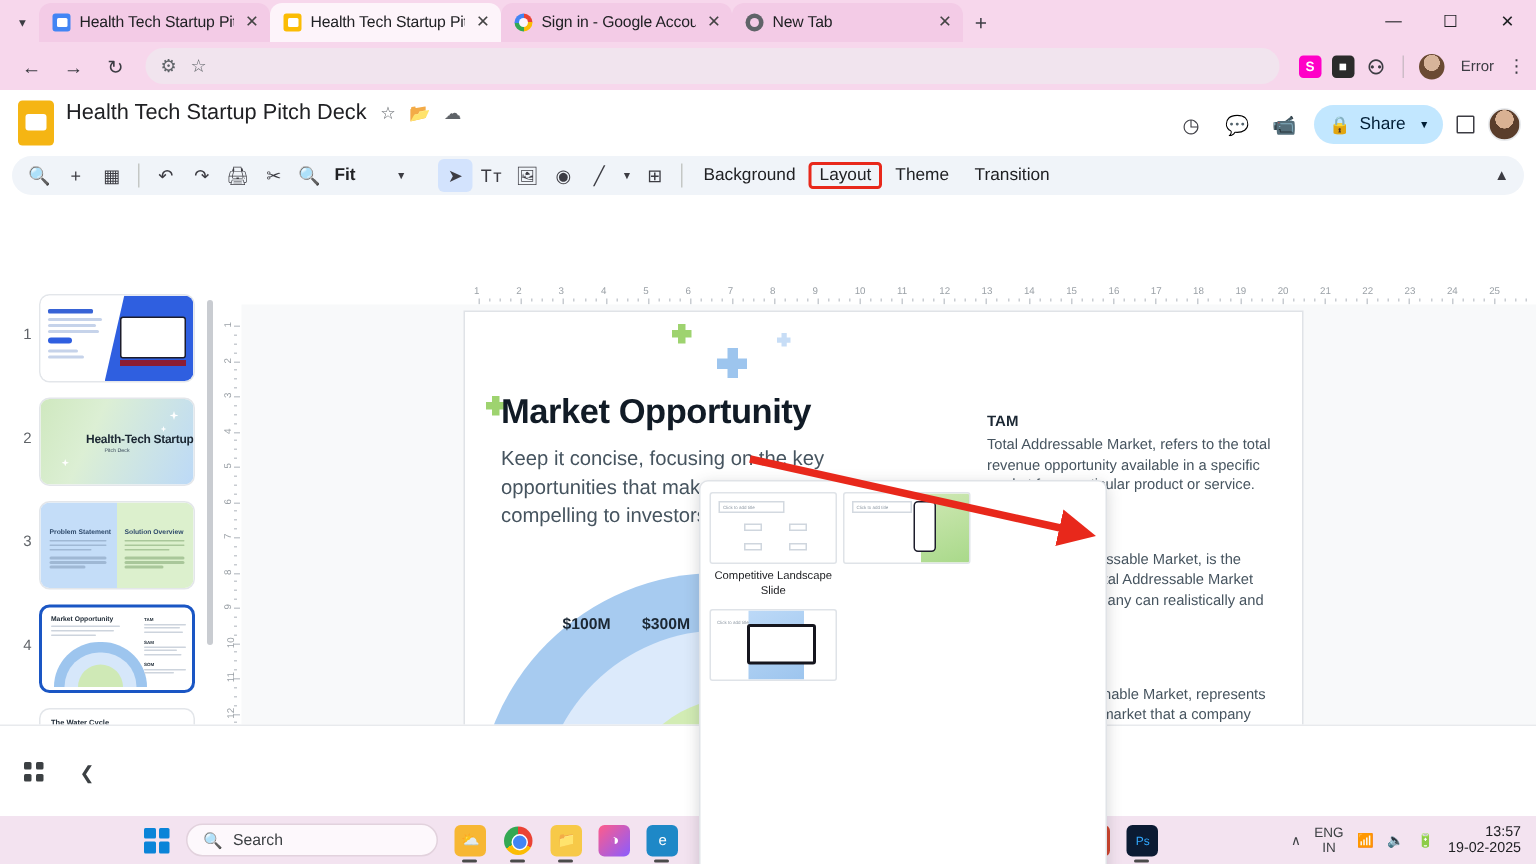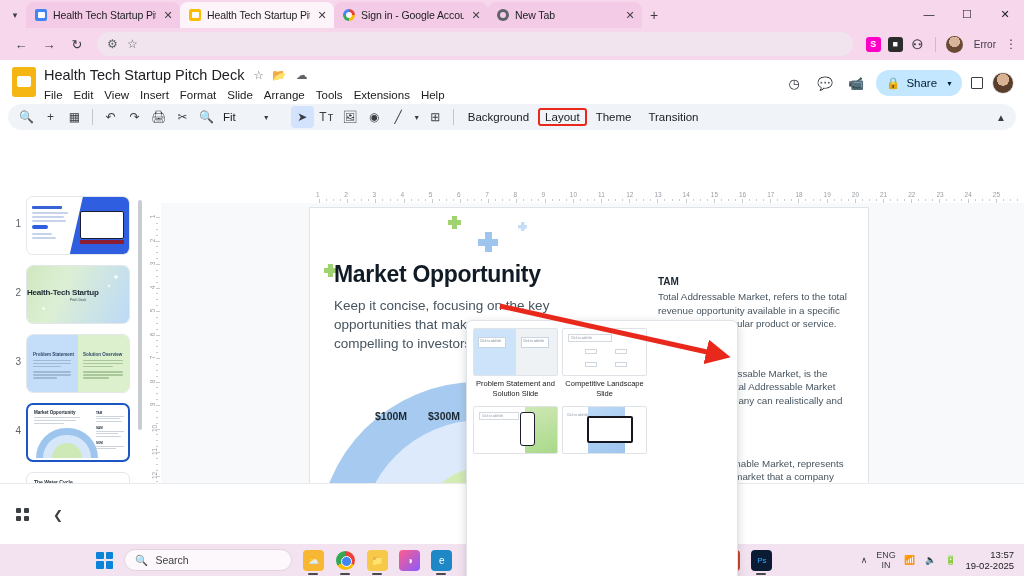--- a/index.html
+++ b/index.html
@@ -107,21 +107,21 @@
     border: 1px solid #e8eaed;
   }
 
   
   .toolbar {
     height: 26px; margin: 2px 8px 0 8px; background: #f0f4f9; border-radius: 13px;
     display: flex; align-items: center; padding: 0 7px; gap: 1px; position: relative;
   }
   .tb-btn { width: 23px; height: 22px; display: flex; align-items: center; justify-content: center; color: #3c3c43; font-size: 12px; border-radius: 4px;}
   .tb-btn.sel { background: #d3e3fd; }
-  .tb-zoom { display: flex; align-items: center; gap: 3px; font-size: 11.5px; color: #202124; padding-left: 4px;}
+  .tb-zoom { display: flex; align-items: center; gap: 3px; font-size: 11.5px; color: #202124; padding-left: 4px; font-weight: bold;}
   .tb-zoom-caret { font-size: 7px; color: #3c3c43; padding: 0 20px 0 26px; }
   .tb-div { width: 1px; height: 16px; background: #c4c7c5; margin: 0 5px; }
   .tb-text { font-size: 11.5px; color: #202124; padding: 0 8px; }
   .tb-text.layout-hl { border: 2px solid #e8281b; border-radius: 3px; padding: 1px 5px; }
   .tb-collapse { position: absolute; right: 10px; font-size: 10px; color: #3c3c43; }
 
   
   .main { position: absolute; top: 130px; left: 0; width: 1024px; height: 353px; background: #fff; }
 
   
@@ -142,21 +142,21 @@
   .t1-bg { position:absolute; inset:0; background:#fff; }
   .t1-blue { position:absolute; right:0; top:0; width:58%; height:100%; background:#2f5fe0; clip-path: polygon(22% 0, 100% 0, 100% 100%, 0 100%); }
   .t1-lines { position:absolute; left:5px; top:9px; width:38px; }
   .t1-l { height:2px; background:#c6d3ea; margin-bottom:2px; border-radius:1px;}
   .t1-t { height:3px; background:#3763d6; width:30px; margin-bottom:3px; border-radius:1px;}
   .t1-btn { width:16px;height:4px;background:#2f5fe0;border-radius:2px;margin-top:3px;}
   .t1-screen { position:absolute; right:5px; top:14px; width:44px; height:28px; background:#fff; border:1.5px solid #1c1c2b; border-radius:2px;}
   .t1-bar { position:absolute; right:5px; bottom:10px; width:44px; height:4px; background:#8c1d33;}
 
   .t2-bg { position:absolute; inset:0; background:linear-gradient(115deg,#cfe8bf 0%, #dcefd4 35%, #bcd9f7 100%); }
-  .t2-title { position:absolute; left:0; right:0; top:22px; text-align:left; font-size:8px; font-weight:bold; color:#1b2733; letter-spacing:-0.2px;}
+  .t2-title { position:absolute; left:0; right:0; top:22px; text-align:right; font-size:8px; font-weight:bold; color:#1b2733; letter-spacing:-0.2px;}
   .t2-sub { position:absolute; left:0; right:0; top:32px; text-align:center; font-size:3.5px; color:#3a4a5a;}
   .t2-d { position:absolute; width:6px;height:6px;background:#fff;clip-path:polygon(50% 0,62% 38%,100% 50%,62% 62%,50% 100%,38% 62%,0 50%,38% 38%);}
 
   .t3-bg { position:absolute; inset:0; display:flex; }
   .t3-l { flex:1; background:#c4ddf8; }
   .t3-r { flex:1; background:#dcf0cd; }
   .t3-h { font-size:4.5px; font-weight:bold; color:#2e4a6b; position:absolute; top:17px;}
   .t3-txt { position:absolute; top:25px; }
   .t3-line { height:1.4px; background:#9fb8d4; margin-bottom:1.6px; border-radius:1px;}
   .t3-line2 { height:1.4px; background:#a9c79a; margin-bottom:1.6px; border-radius:1px;}
@@ -366,32 +366,20 @@
 <div class="app">
 
   <div class="app-header">
     <div class="slides-logo"></div>
     <div class="title-block">
       <div class="doc-title-row">
         <span class="doc-title">Health Tech Startup Pitch Deck</span>
         <span class="title-icon">☆</span>
         <span class="title-icon">📂</span>
         <span class="title-icon">☁</span>
-      </div>
-      <div class="menubar">
-        <span class="menu-item">File</span>
-        <span class="menu-item">Edit</span>
-        <span class="menu-item">View</span>
-        <span class="menu-item">Insert</span>
-        <span class="menu-item">Format</span>
-        <span class="menu-item">Slide</span>
-        <span class="menu-item">Arrange</span>
-        <span class="menu-item">Tools</span>
-        <span class="menu-item">Extensions</span>
-        <span class="menu-item">Help</span>
       </div>
     </div>
     <div class="header-right">
       <span class="hr-icon">◷</span>
       <span class="hr-icon">💬</span>
       <span class="hr-icon">📹</span>
       <div class="share-btn">
         <span>🔒</span>
         <span>Share</span>
         <span class="share-caret">▼</span>
@@ -806,31 +794,20 @@
             <div class="sc-sec-t">Serviceable Obtainable Market, represents the portion of the market that a company can feasibly capture, accounting for factors.</div>
           </div>
         </div>
       </div>
     </div>
 
     <div class="layout-menu">
       <div class="lay-grid">
 
 
-        <div class="lay-cell">
-          <div class="lay-thumb">
-            <div class="lt-b">
-                <div class="lt-b1"></div>
-                <div class="lt-b2"></div>
-              </div>
-            <div class="lt-box">Click to add title</div>
-            <div class="lt-box" style="left:47px;background:#fff;">Click to add title</div>
-          </div>
-          <div class="lay-cap">Problem Statement and Solution Slide</div>
-        </div>
 
 
 
 
         <div class="lay-cell">
           <div class="lay-thumb">
             <div class="mini-h">Click to add title</div>
             <div style="position:absolute;left:22px;top:20px;width:12px;height:5px;border:0.8px solid #cfd6de;"></div>
             <div style="position:absolute;left:52px;top:20px;width:12px;height:5px;border:0.8px solid #cfd6de;"></div>
             <div style="position:absolute;left:22px;top:33px;width:12px;height:5px;border:0.8px solid #cfd6de;"></div>

